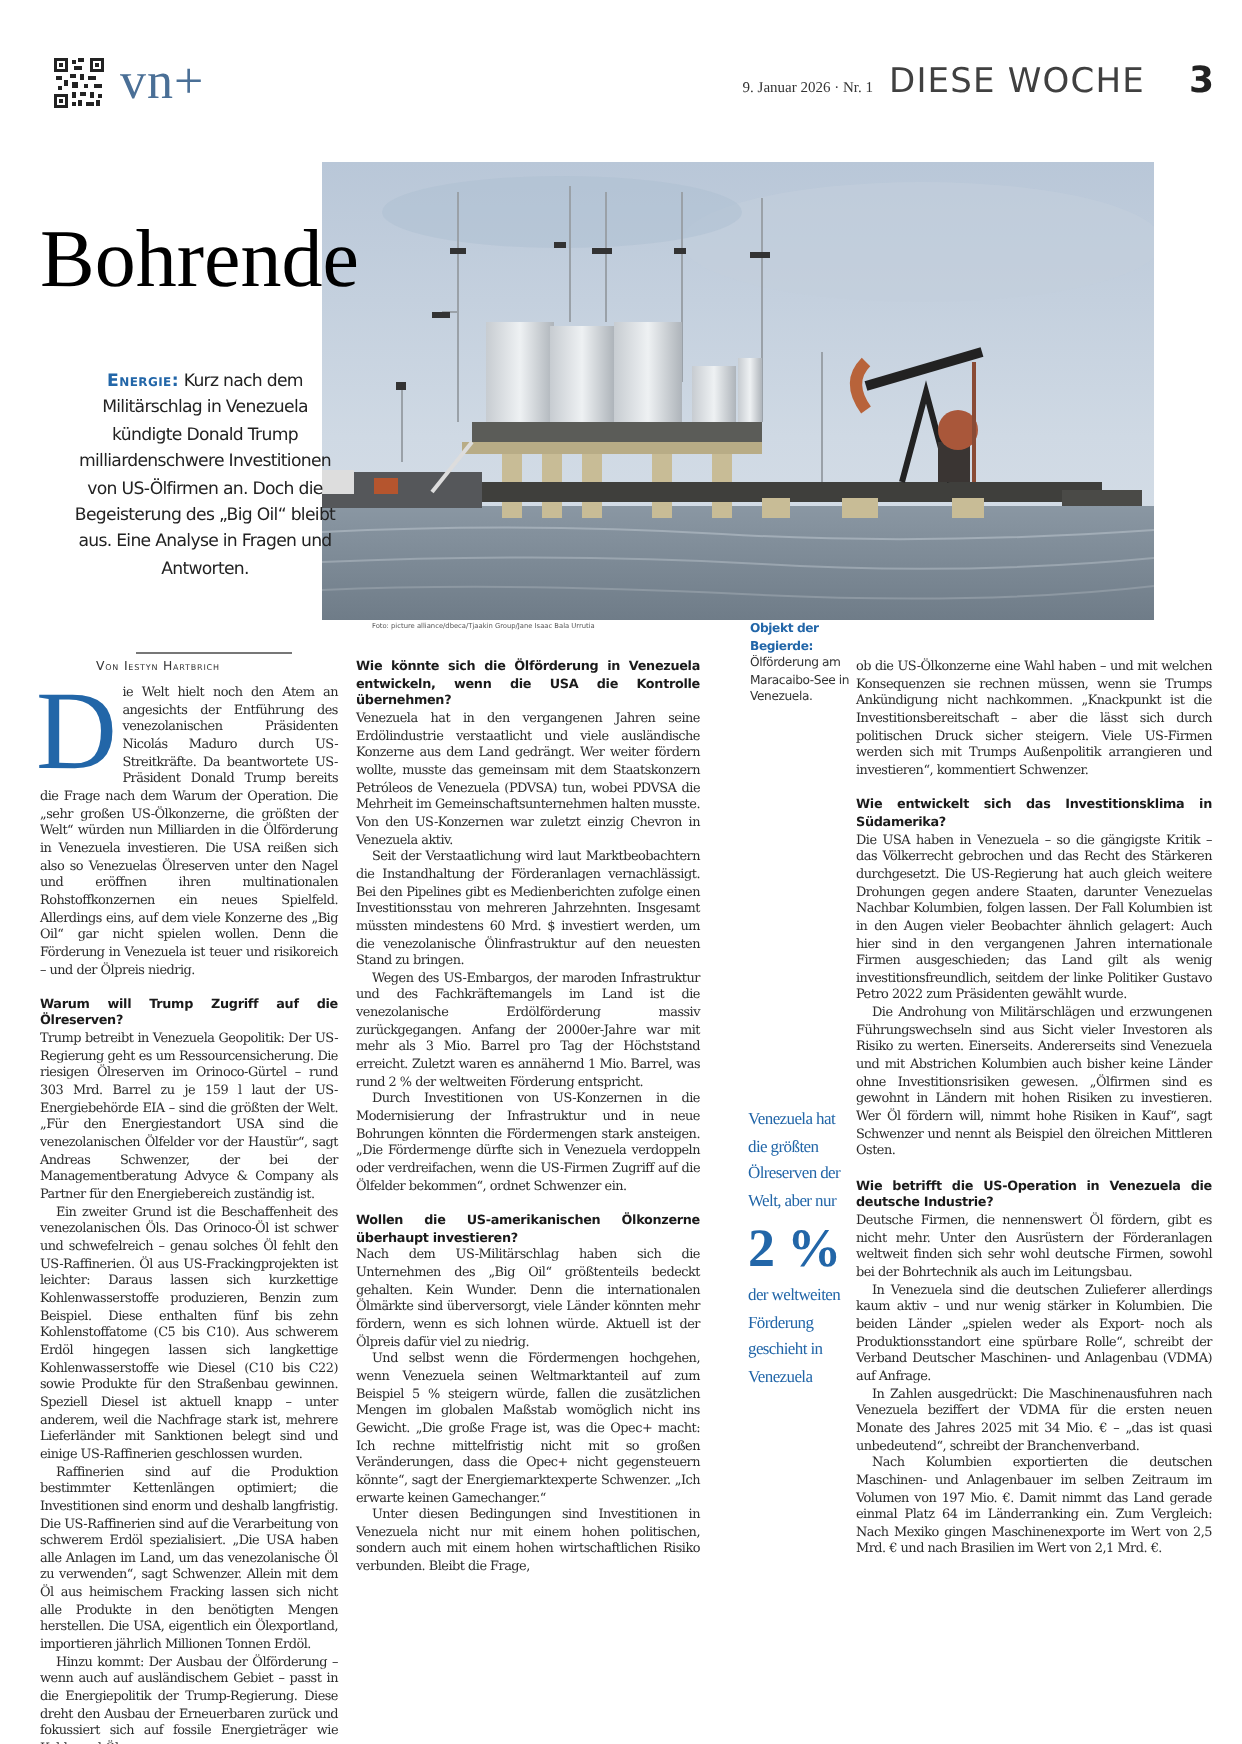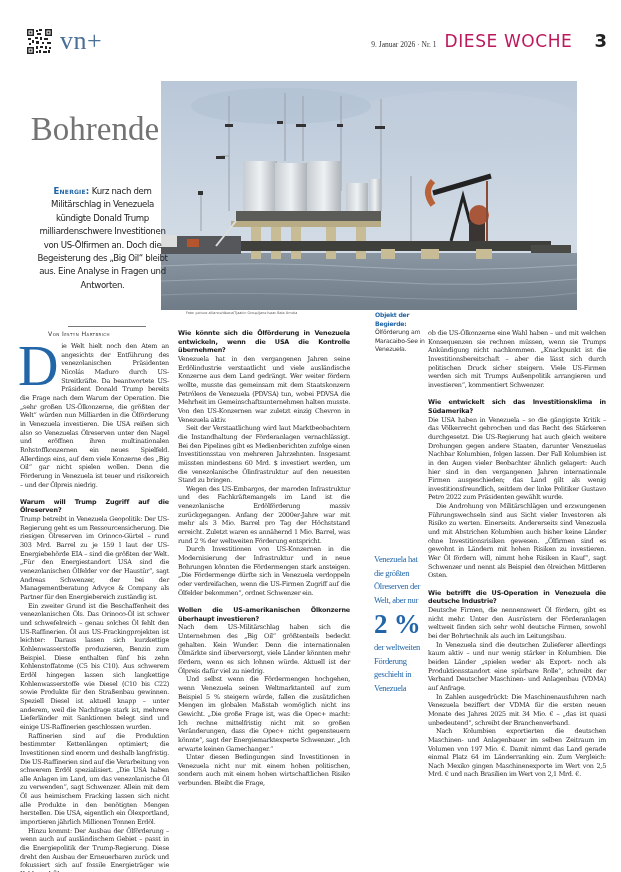--- a/index.html
+++ b/index.html
@@ -4,30 +4,30 @@
 <style>
   * { box-sizing: border-box; margin: 0; padding: 0; }
   html, body { width: 621px; height: 872px; background: #ffffff; overflow: hidden; }
   body { position: relative; font-family: "DejaVu Serif", serif; color: #2a2a2a; }
 
   
   .qr { position: absolute; left: 27px; top: 29px; width: 25px; height: 25px; }
   .brand { position: absolute; left: 60px; top: 27px; font-family: "Liberation Serif", serif; font-size: 26px; color: #4a6f96; letter-spacing: 0.5px; line-height: 28px; }
   .header-right { position: absolute; right: 14px; top: 30px; display: flex; align-items: baseline; gap: 8px; }
   .issue { font-family: "Liberation Serif", serif; font-size: 7.5px; color: #333; }
-  .section { font-family: "DejaVu Sans", sans-serif; font-size: 17px; color: #be185d; letter-spacing: 0.6px; }
+  .section { font-family: "DejaVu Sans", sans-serif; font-size: 17px; color: #404040; letter-spacing: 0.6px; }
   .pagenum { font-family: "DejaVu Sans", sans-serif; font-size: 18px; font-weight: bold; color: #222; margin-left: 14px; }
 
   
   .photo { position: absolute; left: 161px; top: 81px; width: 416px; height: 229px; overflow: hidden; }
   .photo svg { display: block; }
   .credit { position: absolute; left: 186px; top: 311px; font-family: "DejaVu Sans", sans-serif; font-size: 3.4px; color: #555; }
 
   
-  .headline { position: absolute; left: 20px; top: 112px; width: 150px; text-align: center; font-family: "Liberation Serif", serif; font-size: 33px; line-height: 34px; color: #737373; }
+  .headline { position: absolute; left: 20px; top: 112px; width: 150px; text-align: center; font-family: "Liberation Serif", serif; font-size: 41px; line-height: 34px; color: #000000; }
   .teaser { position: absolute; left: 36px; top: 185px; width: 133px; text-align: center; font-family: "DejaVu Sans", sans-serif; font-size: 8.6px; line-height: 13.4px; color: #222; letter-spacing: -0.35px; }
   .teaser .kicker { color: #2266a8; font-weight: bold; font-variant: small-caps; letter-spacing: 0.2px; }
   .byline-rule { position: absolute; left: 68px; top: 326px; width: 78px; height: 1px; background: #777; }
   .byline { position: absolute; left: 48px; top: 330px; font-family: "DejaVu Sans", sans-serif; font-size: 6.2px; font-variant: small-caps; letter-spacing: 0.4px; color: #333; }
 
   
   .col { position: absolute; font-size: 6.45px; line-height: 8.66px; text-align: justify; hyphens: auto; color: #2c2c2c; font-family: "DejaVu Serif", serif; letter-spacing: -0.25px; }
   .col p { text-indent: 8px; }
   .col p.noindent { text-indent: 0; }
   .col h3 { font-family: "DejaVu Sans", sans-serif; font-weight: bold; font-size: 6.4px; line-height: 8.66px; color: #1b1b1b; margin-top: 8.66px; letter-spacing: -0.15px; text-align: justify; }

